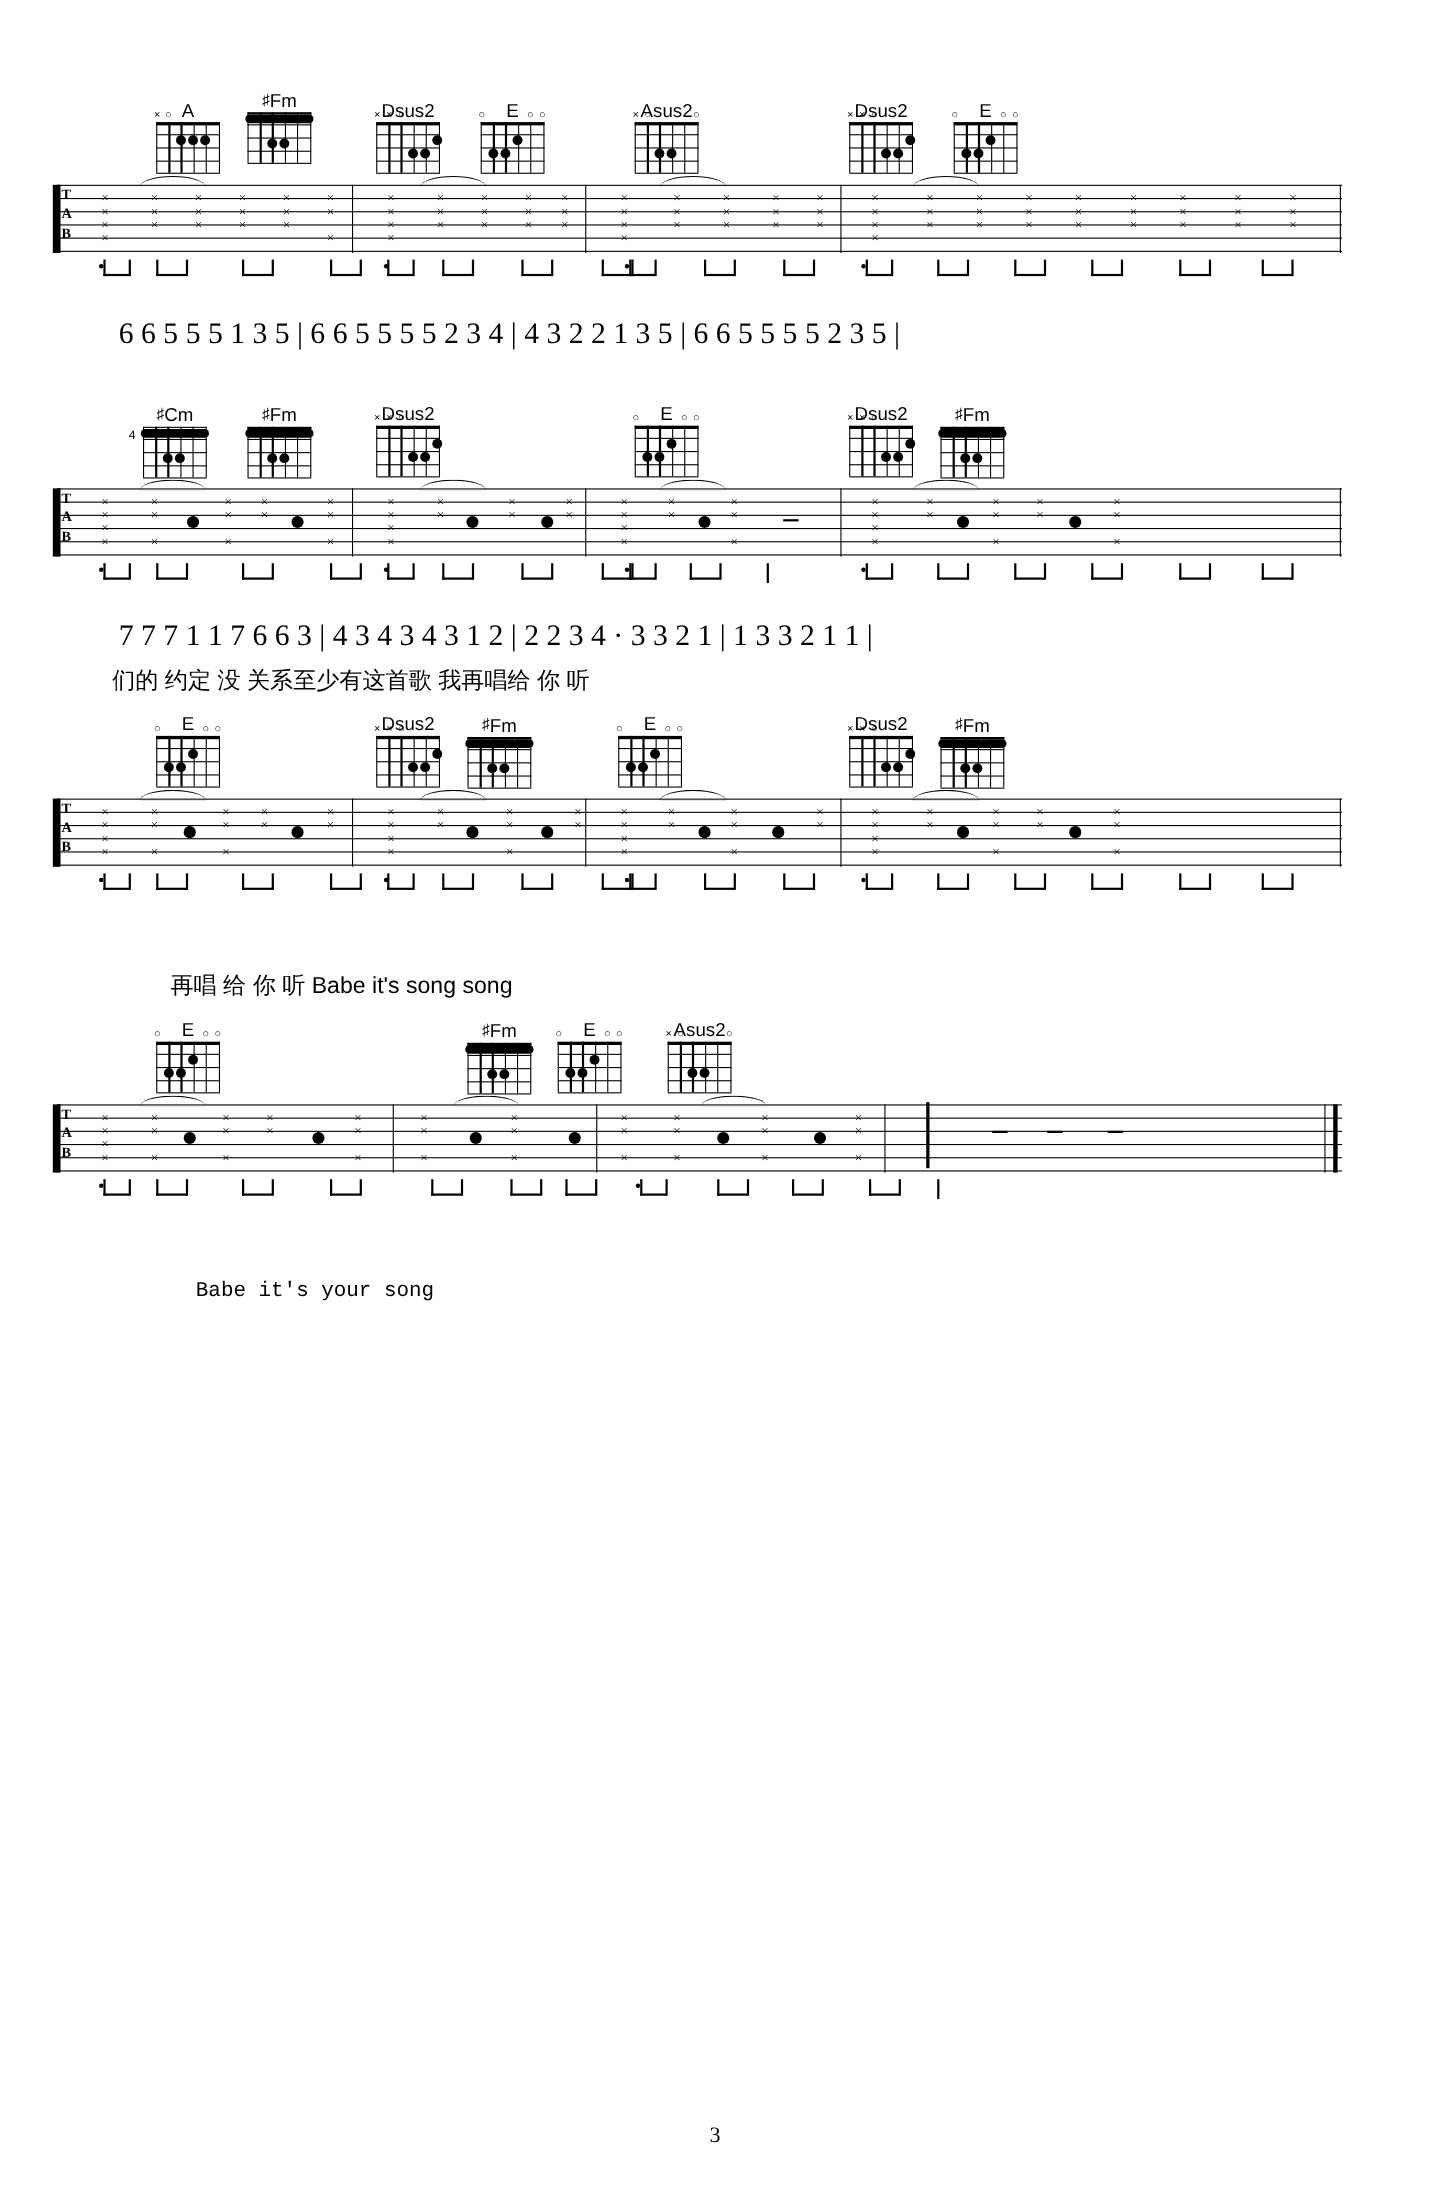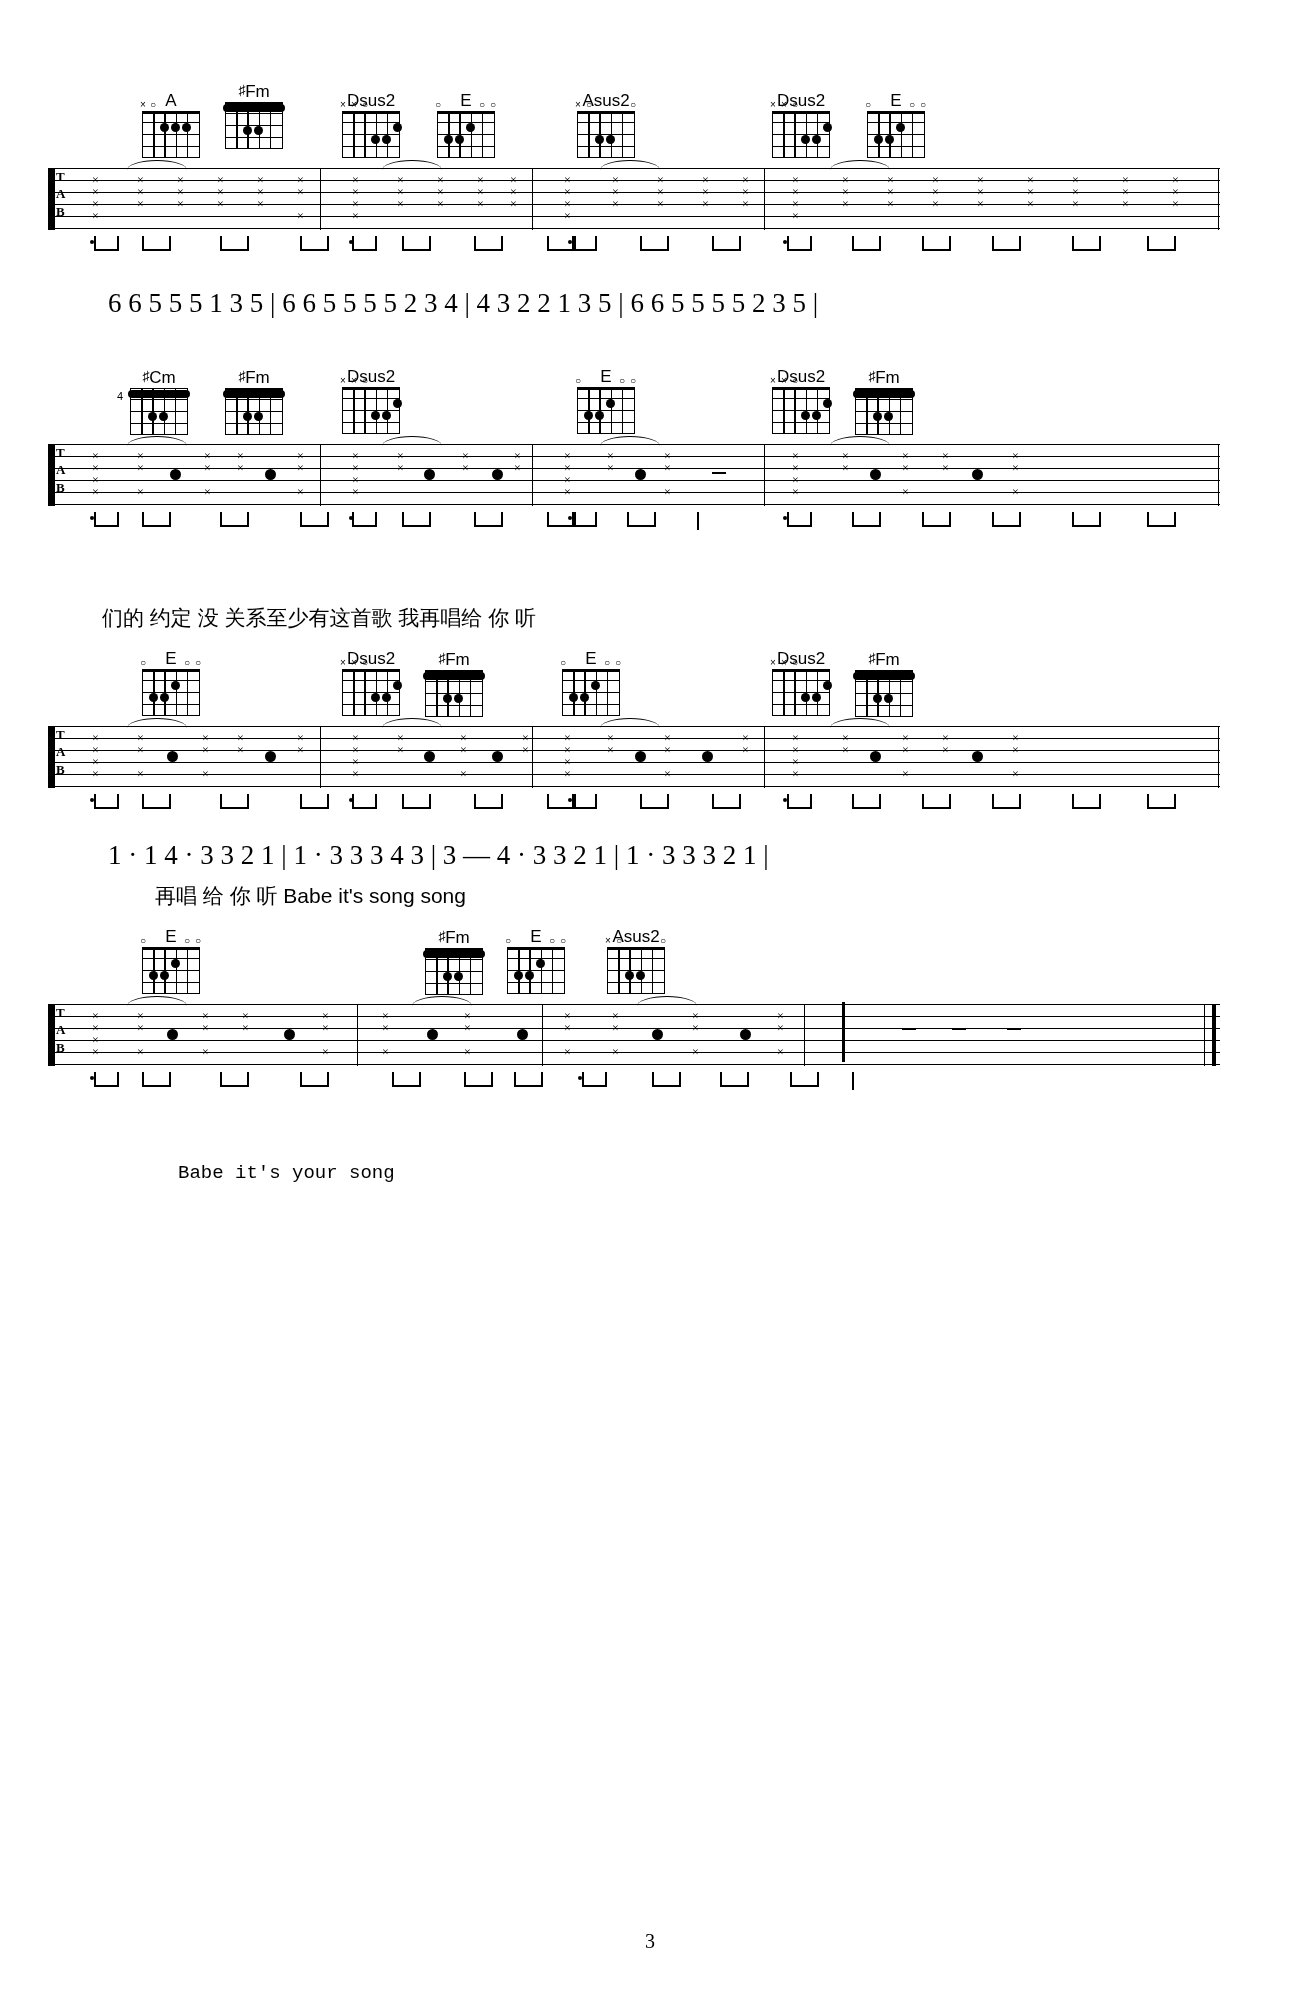--- a/index.html
+++ b/index.html
@@ -694,20 +694,21 @@
           <div class="vl" style="left:27px;top:0;"></div>
         </div>
       <div class="strum" style="left:1095px;top:144px;">
           <div class="vl" style="left:0;top:0;"></div>
           <div class="hl" style="left:0;top:13px;width:28px;"></div>
           <div class="vl" style="left:27px;top:0;"></div>
         </div>
     </div>
   </div>
 
+  <div class="numline" style="left:108px;top:562px;">7 7 7 1 1 7 6 6 3 | 4 3 4 3 4 3 1 2 | 2  2 3 4 · 3 3 2 1 | 1  3  3 2 1 1 |</div>
   <div class="lyrline" style="left:102px;top:604px;">们的 约定    没 关系至少有这首歌   我再唱给 你   听</div>
 
   <div class="system" style="left:52px;top:650px;width:1168px;">
     <div class="chord" style="left:90px;top:0;">
       <div class="cname">E</div>
       <div class="grid">
         <div class="nut"></div>
         <div class="vline" style="left:0;"></div>
           <div class="vline" style="left:11.2px;"></div>
           <div class="vline" style="left:22.4px;"></div>
@@ -997,21 +998,20 @@
           <div class="vl" style="left:27px;top:0;"></div>
         </div>
       <div class="strum" style="left:1095px;top:144px;">
           <div class="vl" style="left:0;top:0;"></div>
           <div class="hl" style="left:0;top:13px;width:28px;"></div>
           <div class="vl" style="left:27px;top:0;"></div>
         </div>
     </div>
   </div>
 
-  <div class="numline" style="left:108px;top:840px;">1 ·  1 4 · 3 3 2 1 | 1 ·  3 3  3 4 3 | 3  —  4 · 3  3 2 1 | 1 ·  3 3  3 2 1 |</div>
   <div class="lyrline" style="left:155px;top:882px;">再唱 给 你   听        Babe it's song     song</div>
 
   <div class="system" style="left:52px;top:928px;width:1168px;">
     <div class="chord" style="left:90px;top:0;">
       <div class="cname">E</div>
       <div class="grid">
         <div class="nut"></div>
         <div class="vline" style="left:0;"></div>
           <div class="vline" style="left:11.2px;"></div>
           <div class="vline" style="left:22.4px;"></div>

